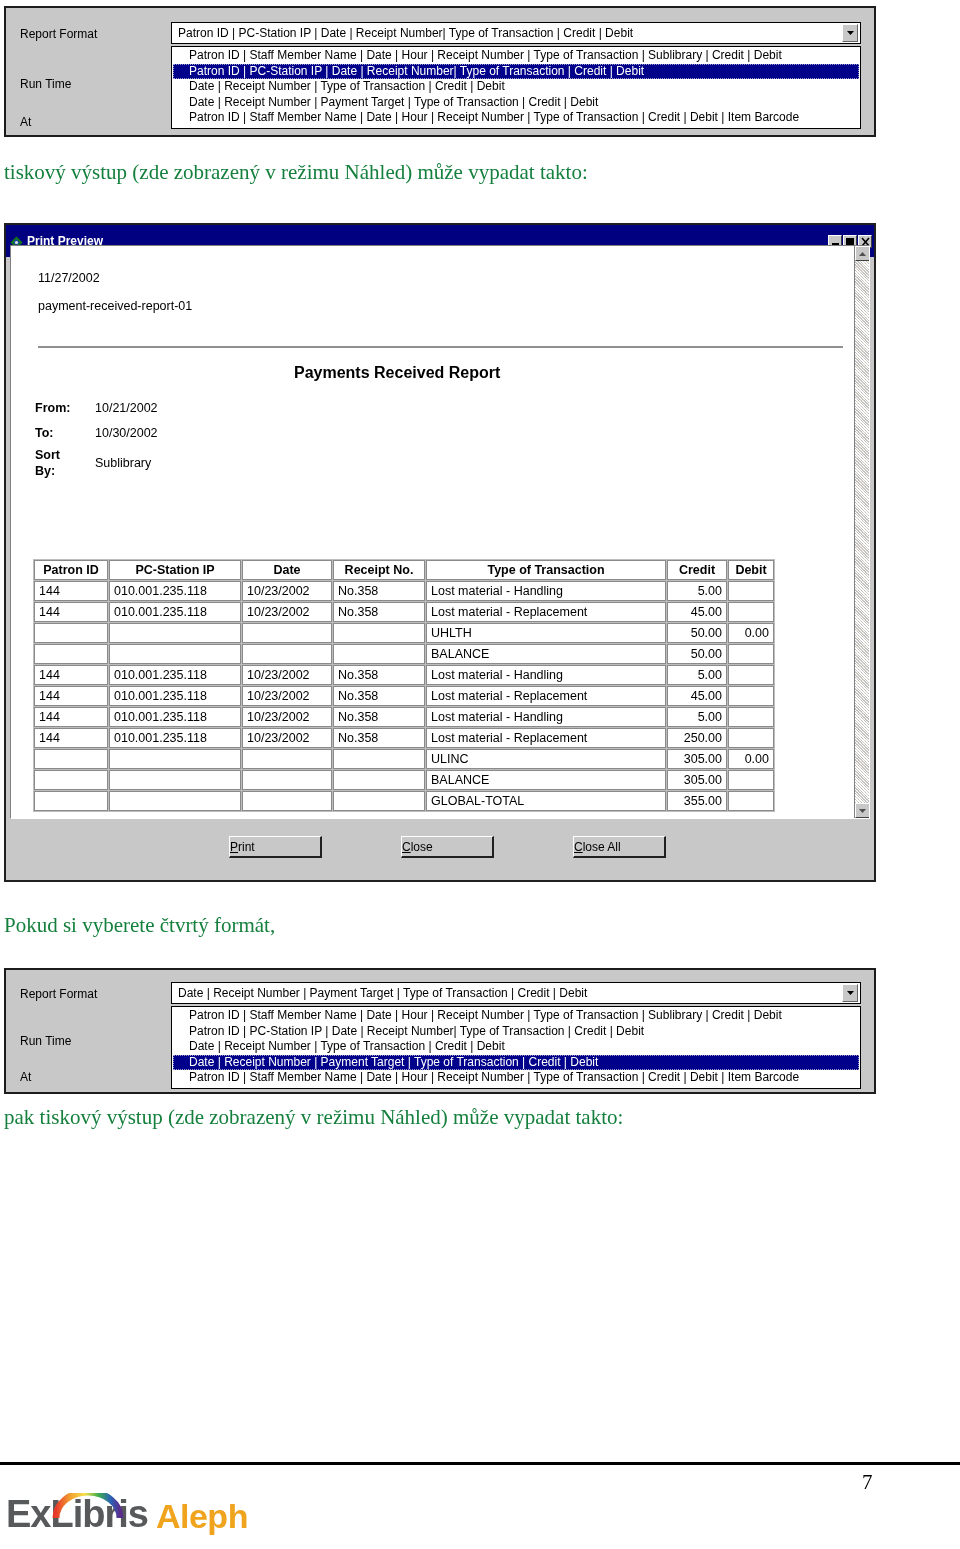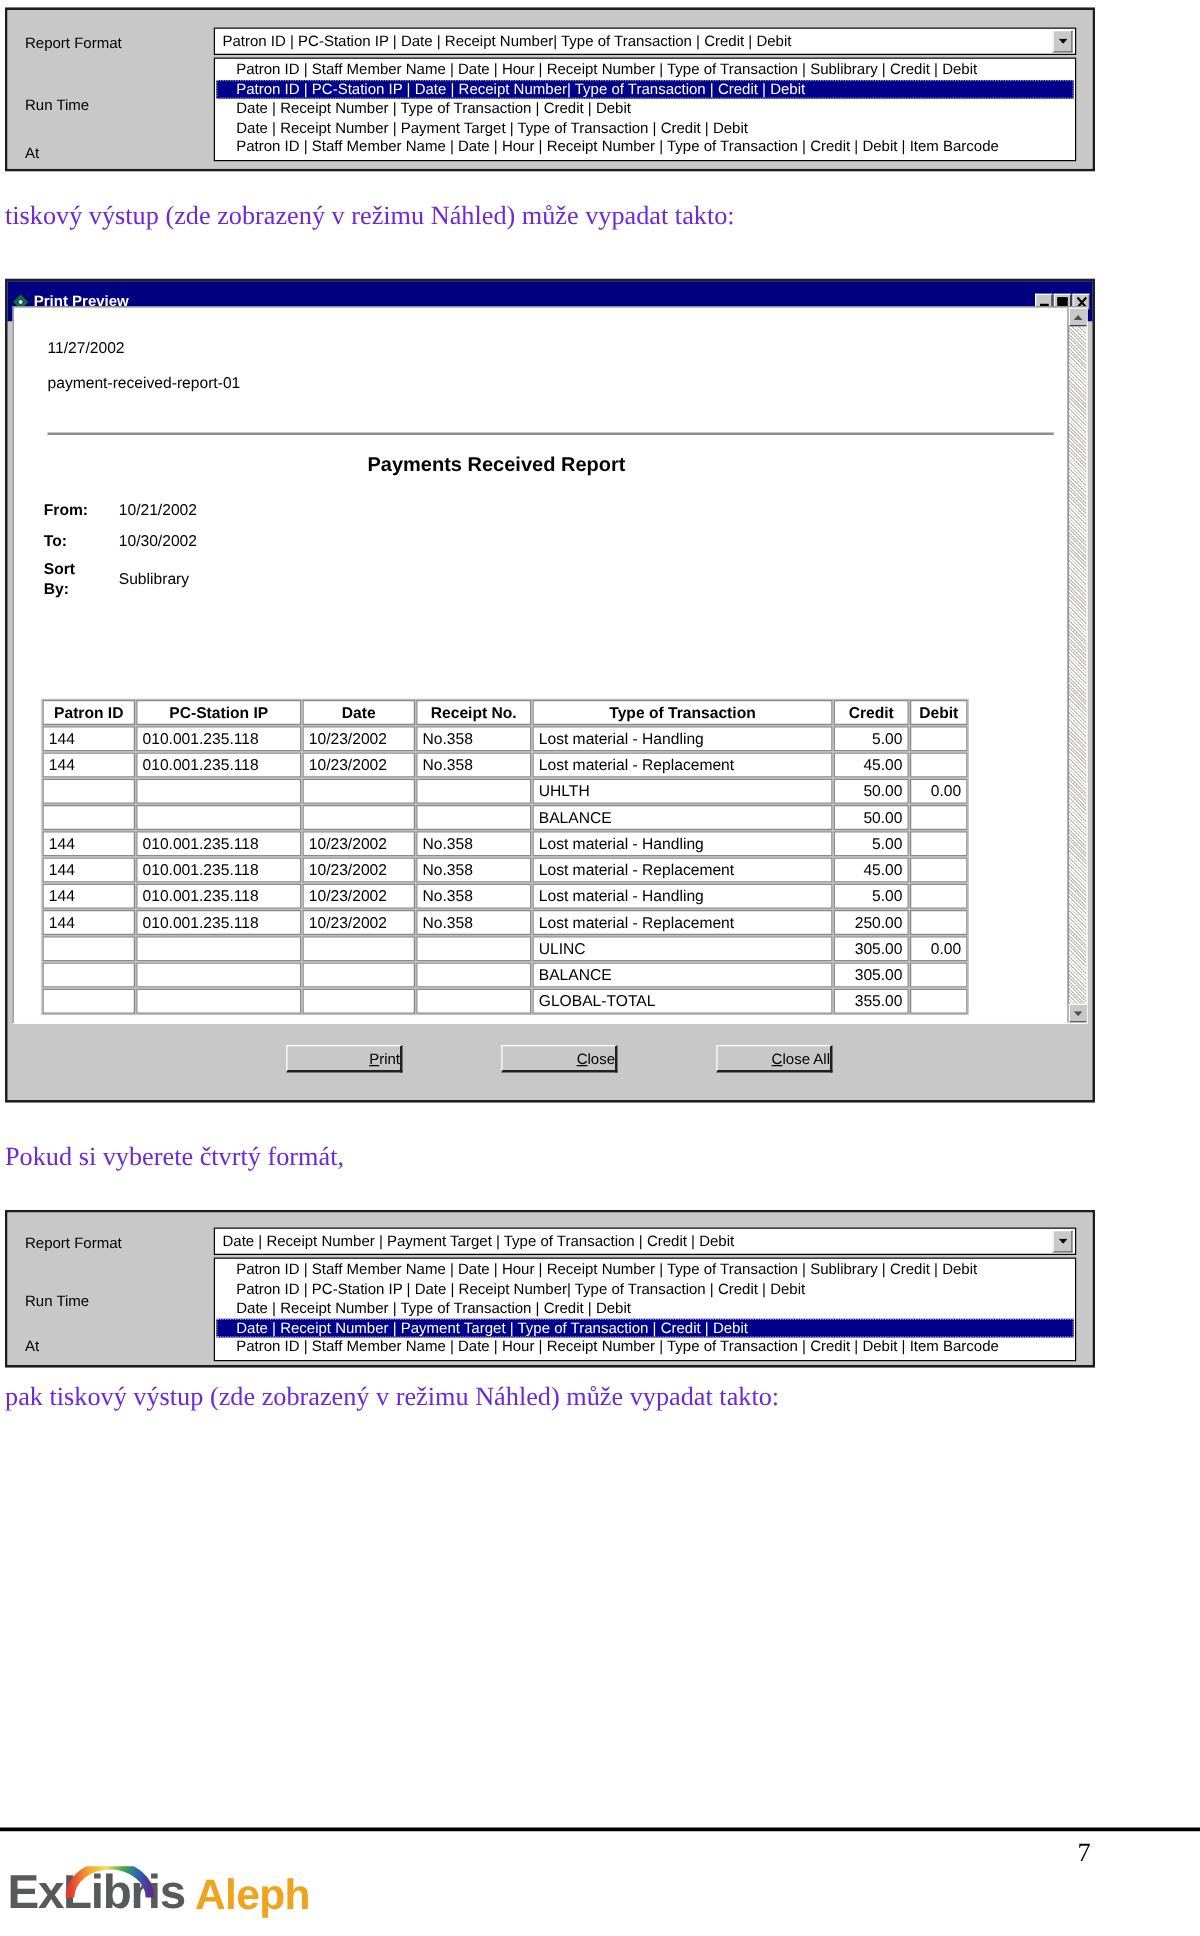--- a/index.html
+++ b/index.html
@@ -82,21 +82,21 @@
     color: #ffffff;
     outline: 1px dotted #9999cc;
     outline-offset: -1px;
   }
 
   
   .caption {
     position: absolute;
     font-family: "Liberation Serif", serif;
     font-size: 21px;
-    color: #6d28d9;
+    color: #15803d;
     white-space: nowrap;
   }
 
   
   .pp-window {
     position: absolute;
     background: #c8c8c8;
     border: 2px solid #202020;
   }
   .pp-titlebar {
@@ -242,21 +242,21 @@
     background: #c8c8c8;
   }
   .win-btn {
     position: absolute;
     height: 22px;
     background: #c8c8c8;
     border-top: 1px solid #ffffff;
     border-left: 1px solid #ffffff;
     border-right: 2px solid #202020;
     border-bottom: 2px solid #202020;
-    display: flex; align-items: center; justify-content: flex-end;
+    display: flex; align-items: center; justify-content: flex-start;
     font-family: "Liberation Sans", sans-serif;
     font-size: 12px;
     color: #000;
   }
   .win-btn .acc { text-decoration: underline; }
 
   
   .footer-rule {
     position: absolute;
     left: 0; width: 960px; height: 3px;

